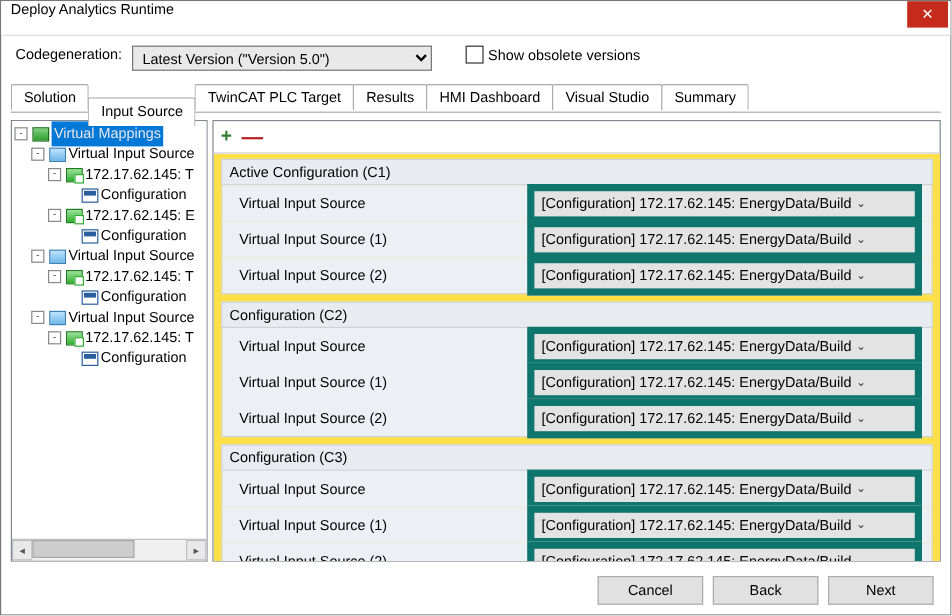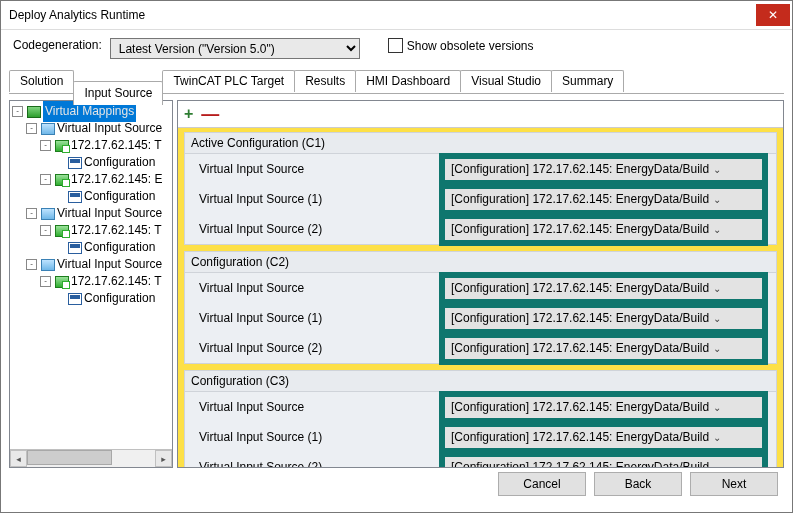--- a/index.html
+++ b/index.html
@@ -1,17 +1,17 @@
 <!DOCTYPE html>
 <html><head>
 <meta charset="utf-8">
 <style>
 html,body{margin:0;padding:0;font-family:"Segoe UI",Tahoma,sans-serif;font-size:12px;color:#000;background:#fff}
 .window{width:793px;height:513px;border:1px solid #777;box-sizing:border-box;display:flex;flex-direction:column;background:#fff;position:relative}
-.titlebar{height:28px;background:#fff;display:flex;align-items:center;padding:0 0 0 8px;border-bottom:1px solid #ddd}
+.titlebar{height:28px;background:#fff;display:flex;align-items:flex-start;padding:0 0 0 8px;border-bottom:1px solid #ddd}
 .titlebar .title{flex:1;font-size:12px}
 .titlebar .close{width:34px;height:22px;background:#c42b1c;color:#fff;display:flex;align-items:center;justify-content:center;font-size:12px;cursor:pointer;margin-right:2px}
 .topbar{display:flex;align-items:flex-start;padding:8px 12px 10px 12px;gap:8px}
 .topbar label{font-size:12px}
 .codegen-select{flex:0 0 250px;height:21px;border:1px solid #767676;background:#e9e9e9;font-size:12px;padding:0 4px}
 .checkbox{display:flex;align-items:center;gap:4px;margin-left:20px}
 .checkbox .box{width:13px;height:13px;border:1px solid #333;background:#fff}
 .tabs{display:flex;padding:0 8px;align-items:center}
 .tab{border:1px solid #aaa;border-bottom:none;padding:3px 10px 4px 10px;font-size:12px;background:#fff;margin-right:-1px;position:relative;border-top-left-radius:2px;border-top-right-radius:2px;cursor:pointer}
 .tab.sel{background:#fff;z-index:2;padding-top:4px;padding-bottom:5px;top:12px}
@@ -42,21 +42,21 @@
 .minus{color:#b71c1c;font-weight:bold;font-size:18px;cursor:pointer;line-height:12px}
 .panel-body{flex:1;overflow:auto;background:#fde047;padding:4px 6px}
 .group{margin-bottom:6px}
 .group-hdr{background:#e8ebef;border:1px solid #cfd3d9;border-bottom:1px solid #cfd3d9;padding:3px 6px;font-size:12px}
 .group-rows{border:1px solid #cfd3d9;border-top:none}
 .cfg-row{display:flex;align-items:center;height:30px;padding:0 8px 0 14px;background:#eceff3}
 .cfg-row:nth-child(even){background:#eceff3}
 .cfg-row .lbl{flex:0 0 240px;font-size:12px}
 .cfg-row .sel{flex:1;height:21px;border:6px solid #0f766e;background:#e3e3e3;display:flex;align-items:center;justify-content:flex-start;padding:0 2px 0 6px;font-size:12px;overflow:hidden}
 .cfg-row .sel .chev{width:16px;text-align:center;color:#444;font-size:10px}
-.footer{height:40px;border-top:0;display:flex;justify-content:flex-end;gap:8px;padding:0 14px}
+.footer{height:40px;border-top:0;display:flex;align-items:center;justify-content:flex-end;gap:8px;padding:0 14px}
 .btn{width:86px;height:22px;border:1px solid #adadad;background:#e1e1e1;font-size:12px;cursor:pointer;display:flex;align-items:center;justify-content:center}
 </style>
 </head>
 <body>
 
 <div class="window">
 
   <div class="titlebar">
     <div class="title">Deploy Analytics Runtime</div>
     <div class="close">

